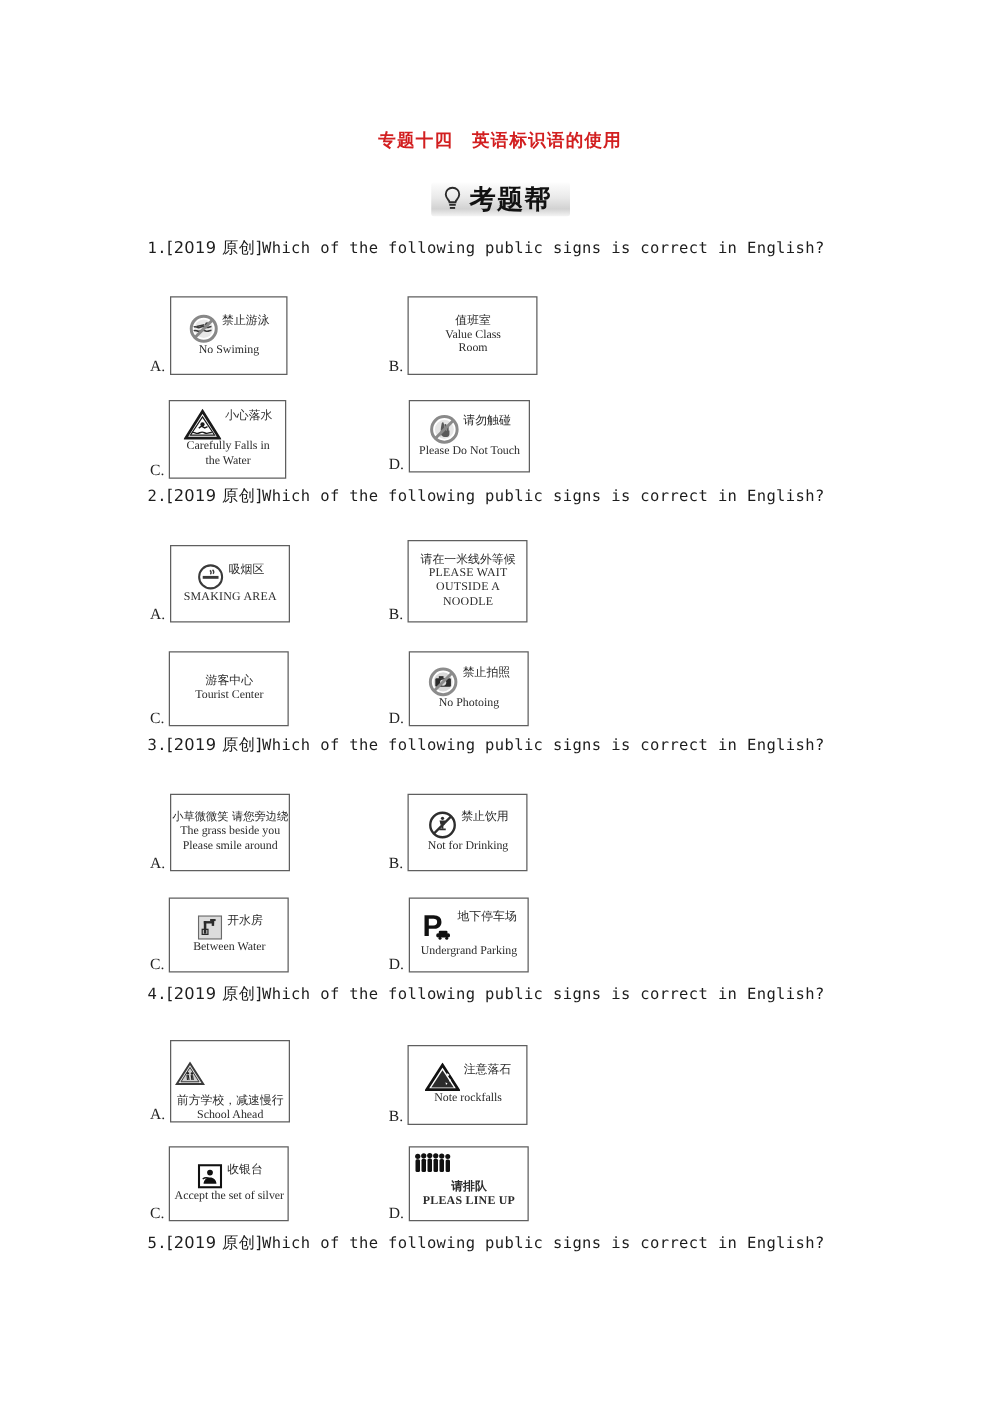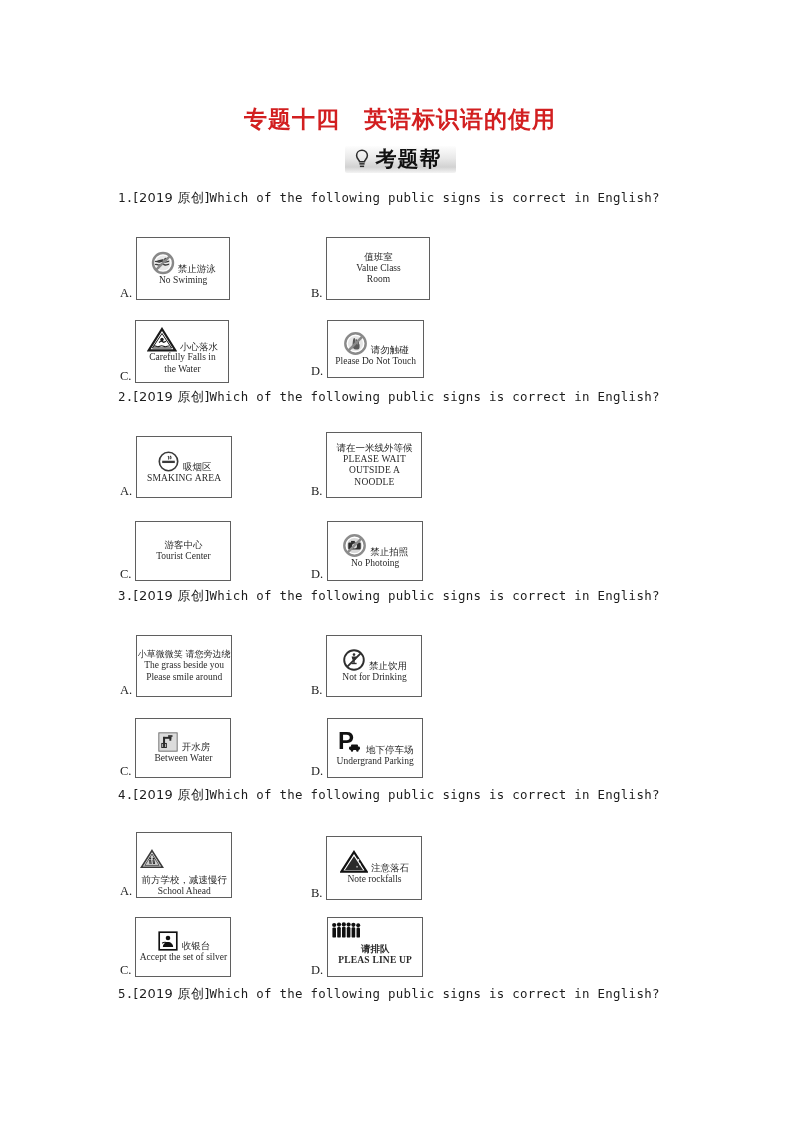--- a/index.html
+++ b/index.html
@@ -28,21 +28,21 @@
     position: absolute;
     left: 0;
     top: 104px;
     width: 800px;
     text-align: center;
   }
   .title-text {
     display: inline-block;
     font-family: "DejaVu Sans", "Liberation Sans", sans-serif;
     font-weight: bold;
-    font-size: 23px;
+    font-size: 14px;
     letter-spacing: 1px;
     color: #d21f20;
   }
 
   .badge-row {
     position: absolute;
     left: 0;
     top: 146px;
     width: 800px;
     text-align: center;
@@ -116,21 +116,21 @@
     position: relative;
     display: flex;
     flex-direction: column;
     align-items: center;
     justify-content: center;
     overflow: hidden;
     filter: grayscale(100%);
   }
   .sign-rowline {
     display: flex;
-    align-items: flex-end;
+    align-items: flex-start;
     justify-content: center;
     gap: 3px;
     width: 100%;
   }
   .sign-cn {
     font-family: "DejaVu Sans", "Liberation Sans", sans-serif;
     font-size: 9.5px;
     color: #2a2a2a;
     line-height: 1.25;
     white-space: nowrap;

